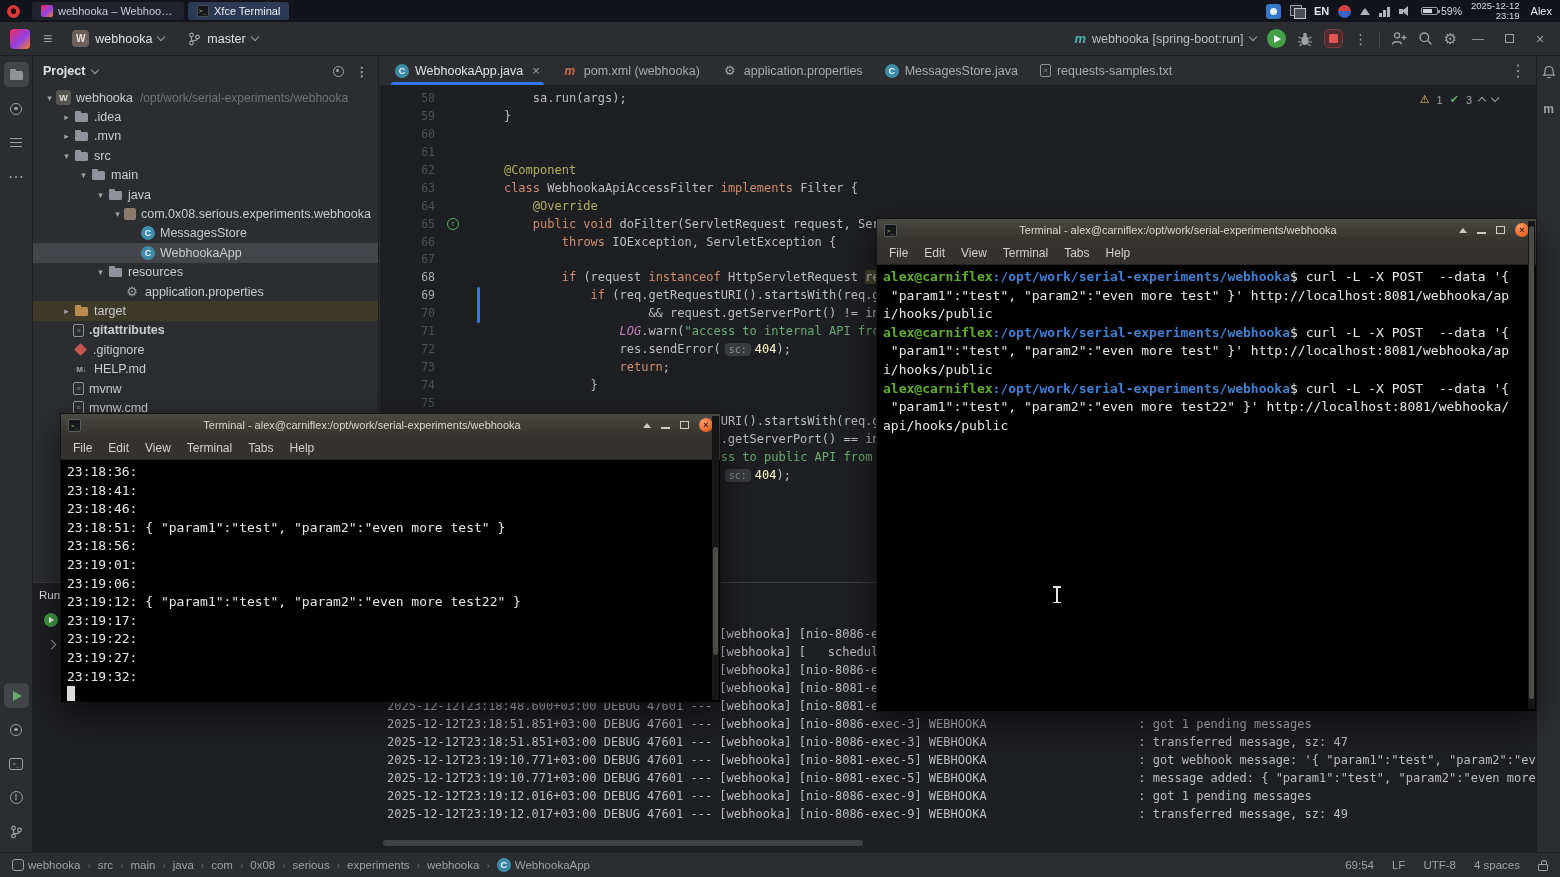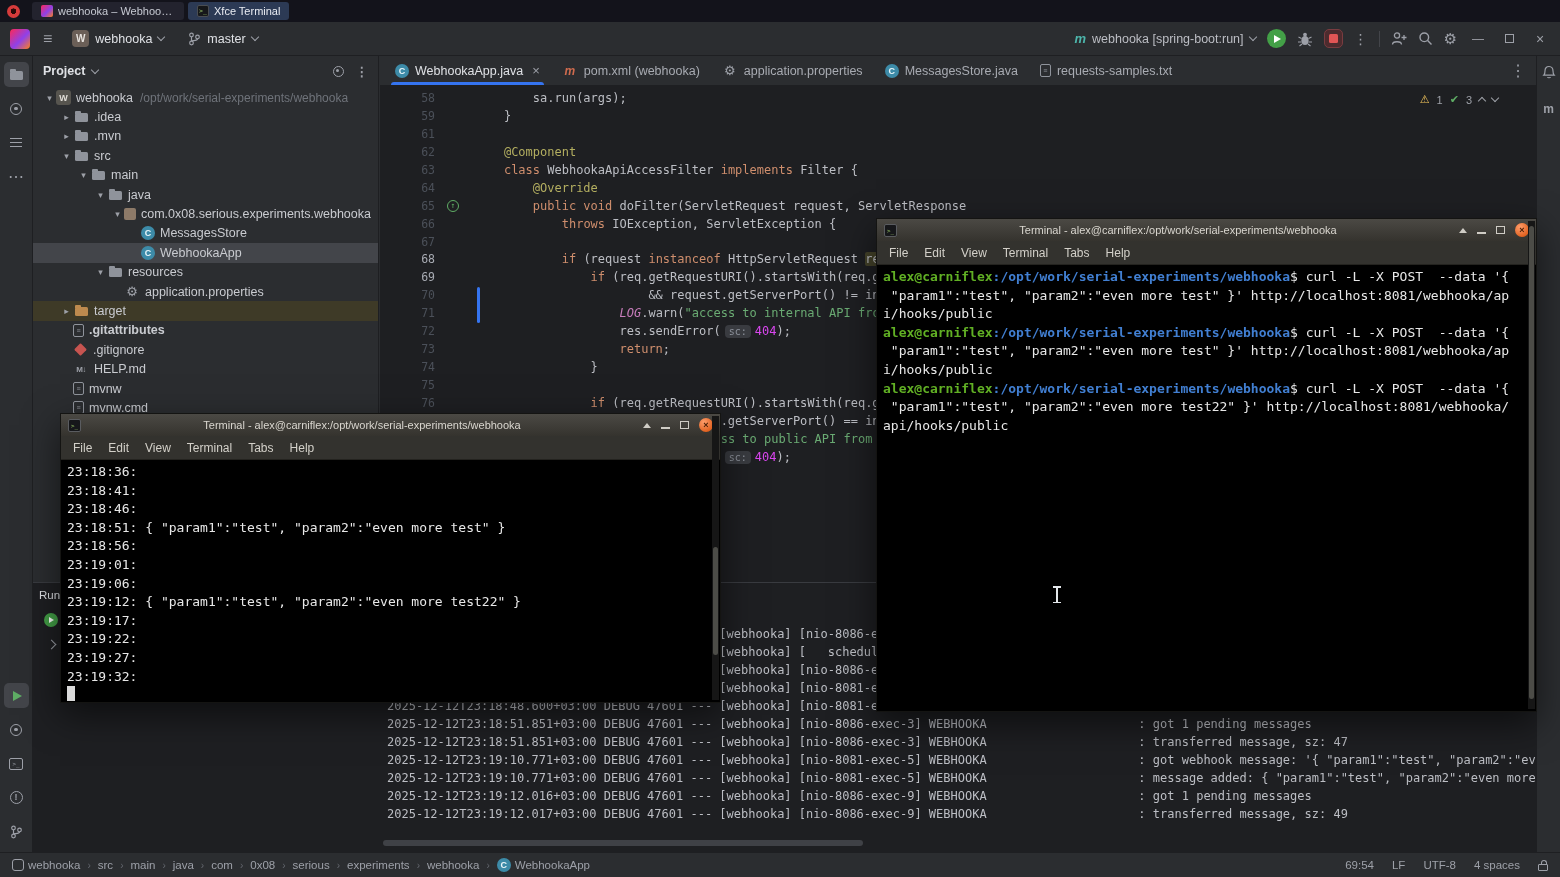--- a/index.html
+++ b/index.html
@@ -109,21 +109,21 @@
 .code-area{position:absolute;top:30px;left:0;right:0;height:496px;overflow:hidden}
 #code{position:absolute;top:4px;left:0;right:0;font-family:"DejaVu Sans Mono",monospace;font-size:12px;line-height:17.94px}
 .cl{display:flex;height:17.94px}
 .cl .gut{width:95px;flex:none;text-align:right;padding-right:40px;color:#4b5059;font-size:11.5px;position:relative;font-family:"DejaVu Sans Mono",monospace}
 .cl.cur .gut{color:#a8abb3}
 .ovr{position:absolute;right:16px;top:2px;width:12px;height:12px;border:1.2px solid #5fad65;border-radius:50%;color:#5fad65;font-size:8px;line-height:10px;text-align:center}
 .codetext{white-space:pre;color:#bcbec4}
 .tk-k{color:#cf8e6d}
 .tk-a{color:#b3ae60}
 .tk-s{color:#6aab73}
-.tk-n{color:#d946ef}
+.tk-n{color:#fef9c3}
 .tk-c,.tk-f{color:#c77dbb;font-style:italic}
 .tk-o{background:#45432a;border-radius:2px}
 .tk-h{background:#393b40;color:#8b9099;border-radius:4px;font-size:10px;padding:0 4px;margin:0 4px;display:inline-block;line-height:13px}
 .vcs-bar{position:absolute;left:97px;width:3px;background:#3574f0;border-radius:2px}
 .inspect{position:absolute;top:7px;right:38px;display:flex;align-items:center;gap:7px;font-size:11px;color:#9da0a8}
 .insp-warn{color:#f2c55c;font-size:11px}
 .insp-ok{color:#5fad65;font-size:11px}
 .chev-up{width:6px;height:6px;border-left:1.4px solid #9da0a8;border-top:1.4px solid #9da0a8;transform:rotate(45deg);margin-top:3px}
 .chev-dn{width:6px;height:6px;border-right:1.4px solid #9da0a8;border-bottom:1.4px solid #9da0a8;transform:rotate(45deg);margin-bottom:3px}
 .mark{position:absolute;right:4px;width:8px;height:3px;background:#d9a343;border-radius:1px}
@@ -189,20 +189,44 @@
     <div id="tb-windows">
         <div class="tb-btn">
           <span class="tb-ic intellij"></span>
           <span class="tb-lbl">webhooka – WebhookaA...</span>
         </div>
         <div class="tb-btn active">
           <span class="tb-ic terminal">&gt;_</span>
           <span class="tb-lbl">Xfce Terminal</span>
         </div>
       </div>
+    <div class="tray">
+      <span class="tr-shot"></span>
+      <span class="tr-stack"></span>
+      <span class="tr-txt">EN</span>
+      <span class="tr-circle"></span>
+      <span class="tr-up"></span>
+      <span class="tr-net">
+          <i style="height:4px"></i>
+          <i style="height:7px"></i>
+          <i style="height:10px"></i>
+        </span>
+      <span class="tr-vol"></span>
+      <span class="tr-batt">
+          <span class="batt">
+            <i></i>
+          </span>
+          <em>59%</em>
+        </span>
+      <div class="tr-clock">
+        <div>2025-12-12</div>
+        <div>23:19</div>
+      </div>
+      <span class="tr-user">Alex</span>
+    </div>
   </div>
 
   <div class="ide">
     <div class="ide-header">
       <span class="logo"></span>
       <span class="burger">≡</span>
       <div class="widget">
         <span class="w-avatar">W</span>
         <span>webhooka</span>
         <span class="chev"></span>
@@ -429,20 +453,24 @@
       </div>
       <div class="code-area">
         <div id="code">
             <div class="cl">
               <span class="gut">58</span>
               <span class="codetext">        <span class="tk-p">sa.run(args);</span></span>
             </div>
             <div class="cl">
               <span class="gut">59</span>
               <span class="codetext">    <span class="tk-p">}</span></span>
+            </div>
+            <div class="cl">
+              <span class="gut">60</span>
+              <span class="codetext"></span>
             </div>
             <div class="cl">
               <span class="gut">61</span>
               <span class="codetext"></span>
             </div>
             <div class="cl">
               <span class="gut">62</span>
               <span class="codetext">    <span class="tk-a">@Component</span></span>
             </div>
             <div class="cl">

